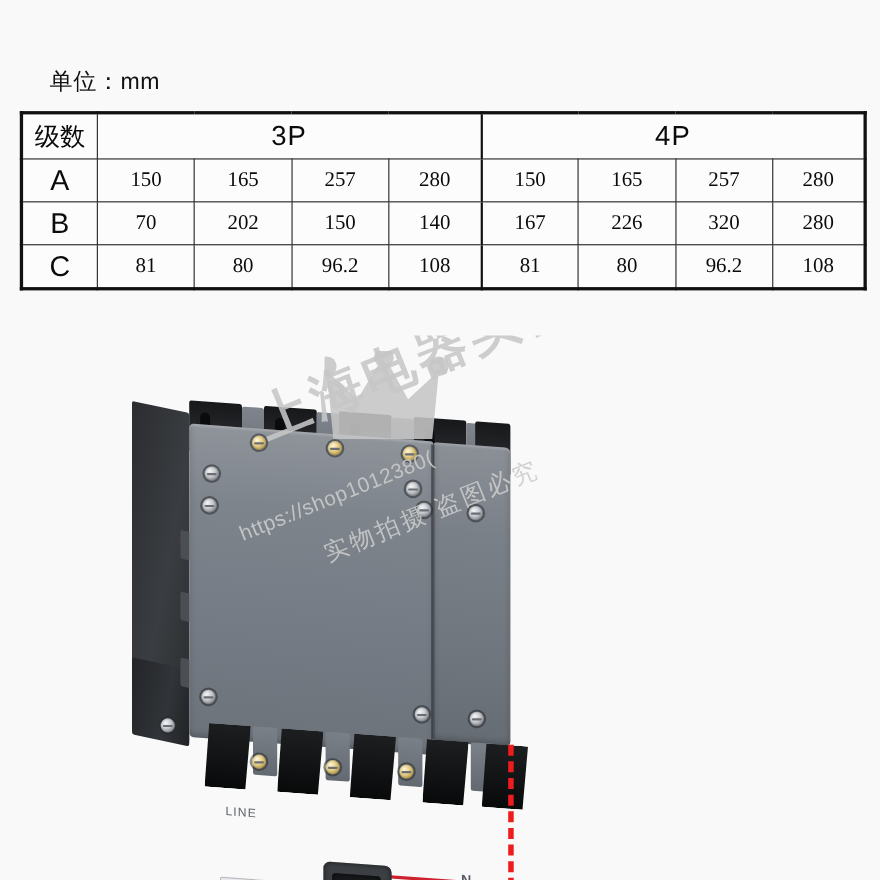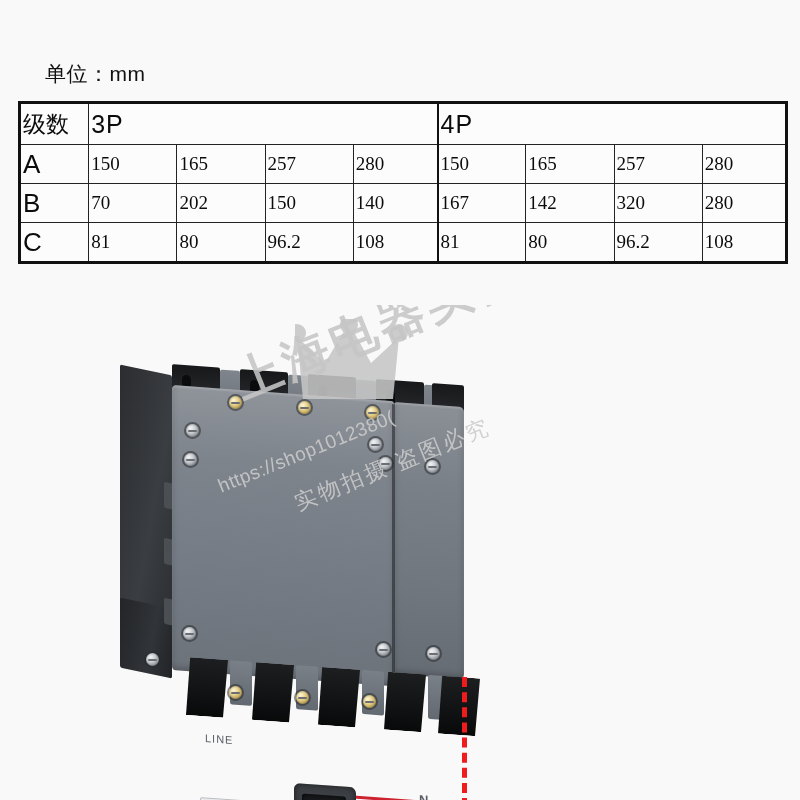--- a/index.html
+++ b/index.html
@@ -36,21 +36,21 @@
   }
   table.spec {
     border-collapse: collapse;
     width: 770px;
     table-layout: fixed;
     background: #fcfcfc;
     border: 3px solid #111;
   }
   table.spec td {
     border: 1px solid #222;
-    text-align: left;
+    text-align: center;
     vertical-align: middle;
     color: #0b0b0b;
     font-family: "Liberation Serif", serif;
     font-size: 19px;
     height: 38px;
     padding: 0 2px;
     background: #fcfcfc;
   }
   table.spec td.rowhead {
     font-family: "Liberation Sans", sans-serif;
@@ -353,21 +353,21 @@
         <td>257</td>
         <td>280</td>
       </tr>
       <tr>
         <td class="dim-letter">B</td>
         <td>70</td>
         <td>202</td>
         <td>150</td>
         <td class="grp-end">140</td>
         <td>167</td>
-        <td>142</td>
+        <td>226</td>
         <td>320</td>
         <td>280</td>
       </tr>
       <tr>
         <td class="dim-letter">C</td>
         <td>81</td>
         <td>80</td>
         <td>96.2</td>
         <td class="grp-end">108</td>
         <td>81</td>

